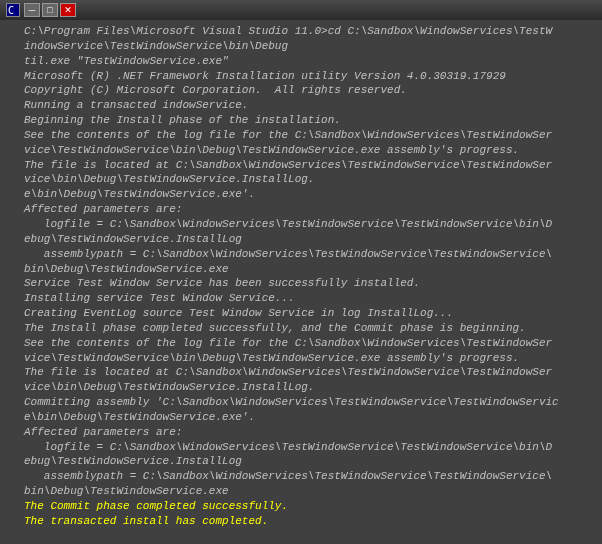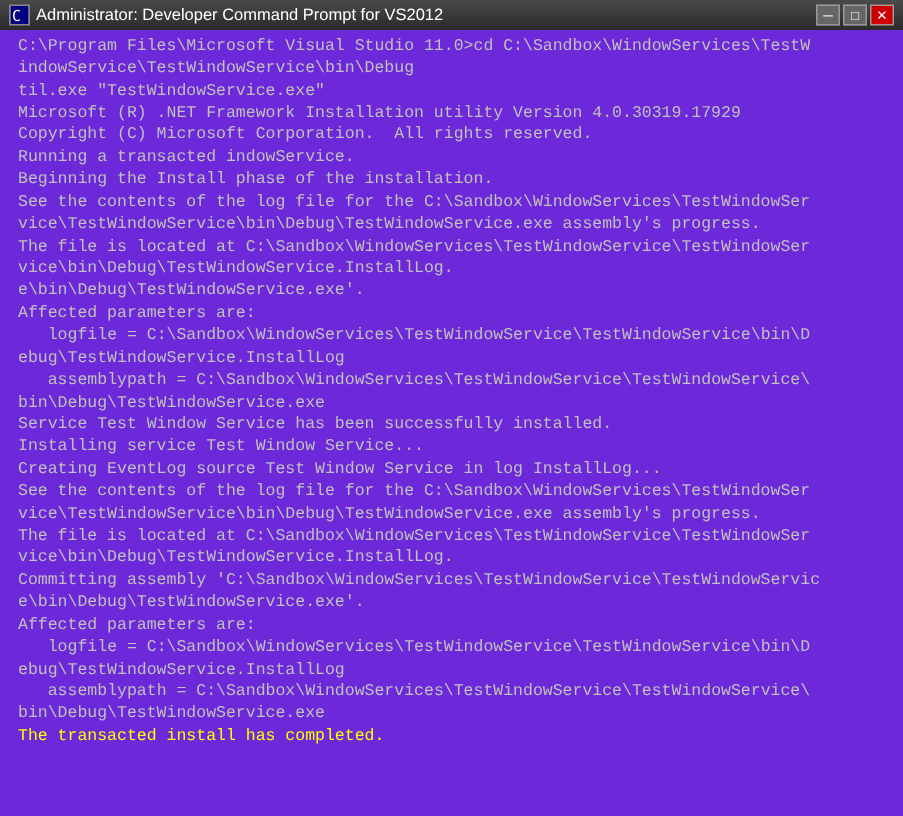--- a/index.html
+++ b/index.html
@@ -53,44 +53,44 @@
       display: flex;
       align-items: center;
       justify-content: center;
       cursor: pointer;
       font-family: Arial, sans-serif;
     }
 
     .title-btn.close { background: #c00; }
 
     .terminal {
-      background: #6d28d9;
+      background: #404040;
       color: #c0c0c0;
-      padding: 4px 12px;
+      padding: 4px 24px;
       height: calc(544px - 20px);
       overflow: hidden;
       line-height: 1.35;
       font-size: 11px;
+      font-style: italic;
     }
 
     .line { white-space: pre-wrap; word-break: break-all; }
     .yellow { color: #ffff00; }
     .gray { color: #c0c0c0; }
   </style>
 </head>
 <body>
 
 <div class="title-bar">
   <div class="title-bar-icon">
     <svg width="12" height="12" viewBox="0 0 12 12">
       <rect width="12" height="12" fill="#000080"></rect>
       <text x="1" y="10" font-size="10" fill="white" font-family="monospace">C</text>
     </svg>
   </div>
-  <span class="title-bar-text">Administrator: Developer Command Prompt for VS2012</span>
   <div class="title-bar-buttons">
     <div class="title-btn">─</div>
     <div class="title-btn">□</div>
     <div class="title-btn close">✕</div>
   </div>
 </div>
 
 <div class="terminal" id="terminal-content">
 <div class="line gray">C:\Program Files\Microsoft Visual Studio 11.0&gt;cd C:\Sandbox\WindowServices\TestW</div>
     <div class="line gray">indowService\TestWindowService\bin\Debug</div>
@@ -109,28 +109,30 @@
     <div class="line gray">e\bin\Debug\TestWindowService.exe'.</div>
     <div class="line gray">Affected parameters are:</div>
     <div class="line gray">   logfile = C:\Sandbox\WindowServices\TestWindowService\TestWindowService\bin\D</div>
     <div class="line gray">ebug\TestWindowService.InstallLog</div>
     <div class="line gray">   assemblypath = C:\Sandbox\WindowServices\TestWindowService\TestWindowService\</div>
     <div class="line gray">bin\Debug\TestWindowService.exe</div>
     <div class="line gray">Service Test Window Service has been successfully installed.</div>
     <div class="line gray">Installing service Test Window Service...</div>
     <div class="line gray">Creating EventLog source Test Window Service in log InstallLog...</div>
     <div class="line gray"></div>
+    <div class="line gray">The Install phase completed successfully, and the Commit phase is beginning.</div>
     <div class="line gray">See the contents of the log file for the C:\Sandbox\WindowServices\TestWindowSer</div>
     <div class="line gray">vice\TestWindowService\bin\Debug\TestWindowService.exe assembly's progress.</div>
     <div class="line gray">The file is located at C:\Sandbox\WindowServices\TestWindowService\TestWindowSer</div>
     <div class="line gray">vice\bin\Debug\TestWindowService.InstallLog.</div>
     <div class="line gray">Committing assembly 'C:\Sandbox\WindowServices\TestWindowService\TestWindowServic</div>
     <div class="line gray">e\bin\Debug\TestWindowService.exe'.</div>
     <div class="line gray">Affected parameters are:</div>
     <div class="line gray">   logfile = C:\Sandbox\WindowServices\TestWindowService\TestWindowService\bin\D</div>
     <div class="line gray">ebug\TestWindowService.InstallLog</div>
     <div class="line gray">   assemblypath = C:\Sandbox\WindowServices\TestWindowService\TestWindowService\</div>
     <div class="line gray">bin\Debug\TestWindowService.exe</div>
     <div class="line gray"></div>
+    <div class="line yellow">The Commit phase completed successfully.</div>
     <div class="line gray"></div>
     <div class="line yellow">The transacted install has completed.</div>
     <div class="line gray"></div>
   </div>
 
 </body></html>

